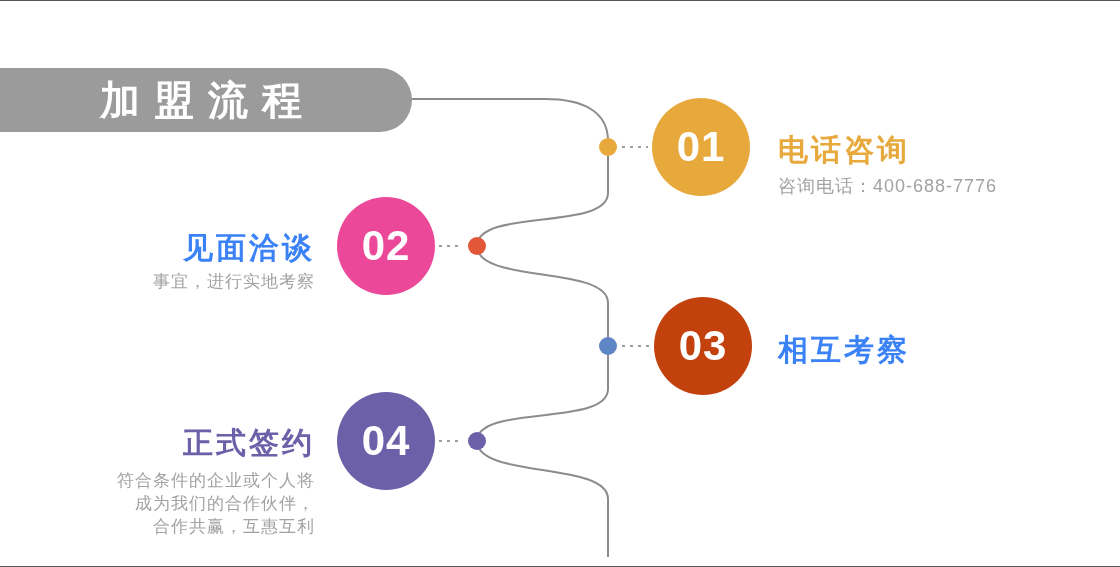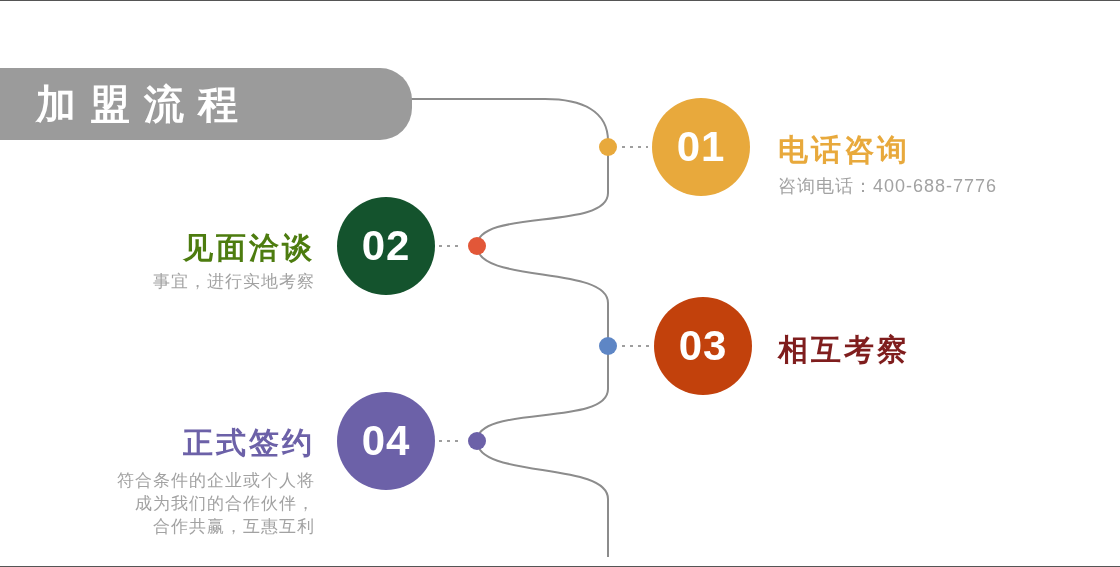--- a/index.html
+++ b/index.html
@@ -12,24 +12,24 @@
     font-family: "Liberation Sans", sans-serif;
     border-top: 1px solid #555;
     border-bottom: 1px solid #555;
     box-sizing: border-box;
   }
   .flow-svg { position: absolute; left: 0; top: 0; z-index: 1; }
 
   .banner {
     position: absolute;
     left: 0; top: 67px;
-    width: 412px; height: 72px;
+    width: 412px; height: 64px;
     border-radius: 0 32px 32px 0;
     display: flex; align-items: center;
-    padding-left: 36px;
+    padding-left: 100px;
     box-sizing: border-box;
     z-index: 3;
     text-align: center;
   }
   .banner-text {
     color: #ffffff;
     font-size: 40px;
     font-weight: bold;
     letter-spacing: 14px;
     white-space: nowrap;
@@ -105,32 +105,32 @@
   </div>
 
   <div class="circle" id="circle-1" style="background-color: rgb(232, 169, 60);">
     <span class="num">01</span>
   </div>
   <div class="step-title" id="title-1" style="color: rgb(232, 169, 60);">电话咨询</div>
   <div class="step-desc" id="desc-1">
     <div>咨询电话：400-688-7776</div>
   </div>
 
-  <div class="circle" id="circle-2" style="background-color: #14532d;">
+  <div class="circle" id="circle-2" style="background-color: #ec4899;">
     <span class="num">02</span>
   </div>
-  <div class="step-title align-right" id="title-2" style="color: #4d7c0f;">见面洽谈</div>
+  <div class="step-title align-right" id="title-2" style="color: #3b82f6;">见面洽谈</div>
   <div class="step-desc align-right" id="desc-2">
     <div>事宜，进行实地考察</div>
   </div>
 
   <div class="circle" id="circle-3" style="background-color: #c2410c;">
     <span class="num">03</span>
   </div>
-  <div class="step-title" id="title-3" style="color: #7f1d1d;">相互考察</div>
+  <div class="step-title" id="title-3" style="color: #3b82f6;">相互考察</div>
 
   <div class="circle" id="circle-4" style="background-color: rgb(108, 97, 168);">
     <span class="num">04</span>
   </div>
   <div class="step-title align-right" id="title-4" style="color: rgb(108, 97, 168);">正式签约</div>
   <div class="step-desc align-right" id="desc-4">
     <div>符合条件的企业或个人将</div>
     <div>成为我们的合作伙伴，</div>
     <div>合作共赢，互惠互利</div>
   </div>

